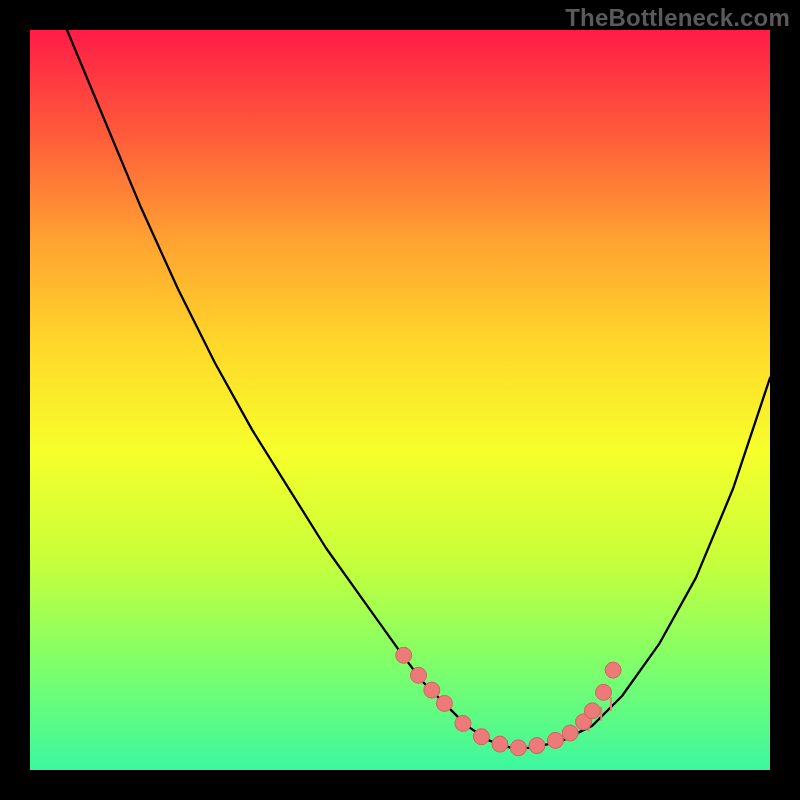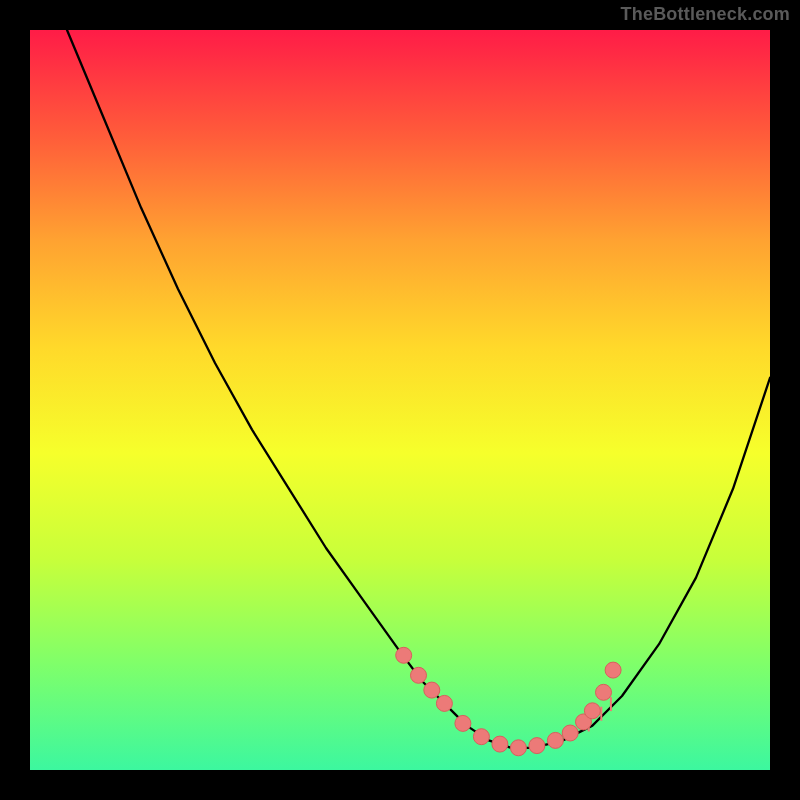--- a/index.html
+++ b/index.html
@@ -18,21 +18,21 @@
   svg {
     position: absolute;
     top: 0;
     left: 0;
   }
   .attribution {
     position: absolute;
     top: 4px;
     right: 10px;
     font-family: Arial, Helvetica, sans-serif;
-    font-size: 18px;
+    font-size: 24px;
     font-weight: 600;
     color: #5a5a5a;
     letter-spacing: 0.2px;
     user-select: none;
   }
 </style>
 </head>
 <body>
 
 <div class="stage">

